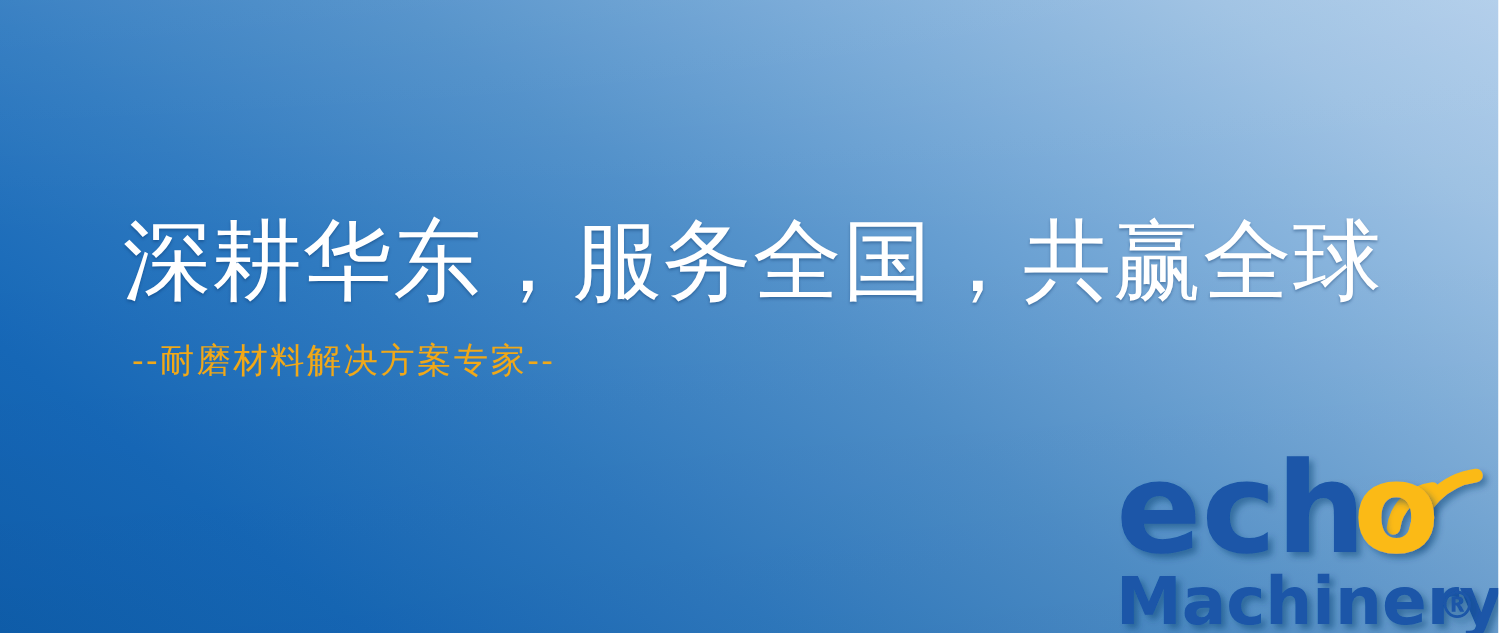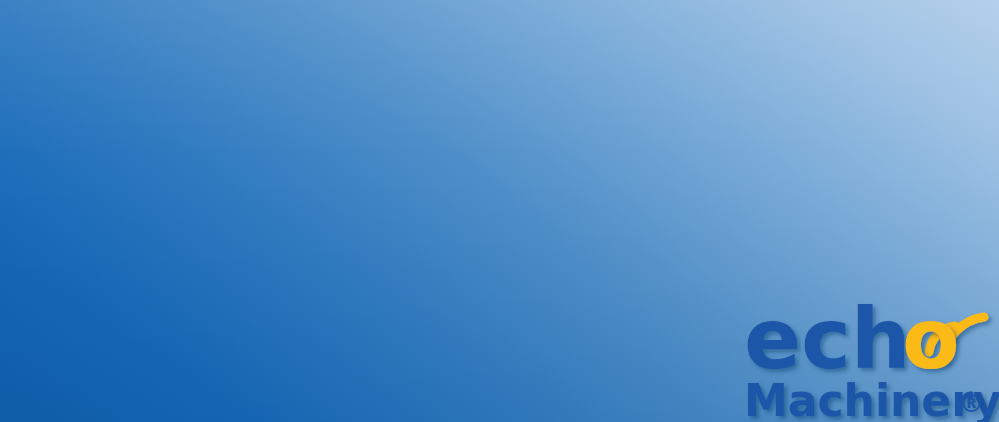--- a/index.html
+++ b/index.html
@@ -81,20 +81,22 @@
     font-family: "DejaVu Sans", "Liberation Sans", sans-serif;
     font-weight: bold;
   }
 </style>
 </head>
 <body>
 
 <div id="banner">
 
   <div class="text-block">
+    <div class="headline">深耕华东，服务全国，共赢全球</div>
+    <div class="subtitle">--耐磨材料解决方案专家--</div>
   </div>
 
   <div class="logo">
     <svg viewBox="0 0 255 130" xmlns="http://www.w3.org/2000/svg">
       <defs>
         <filter id="logoShadow" x="-25%" y="-25%" width="160%" height="160%">
           <feDropShadow dx="3" dy="3" stdDeviation="2.2" flood-color="#0b3a6b" flood-opacity="0.45"></feDropShadow>
         </filter>
       </defs>
 

